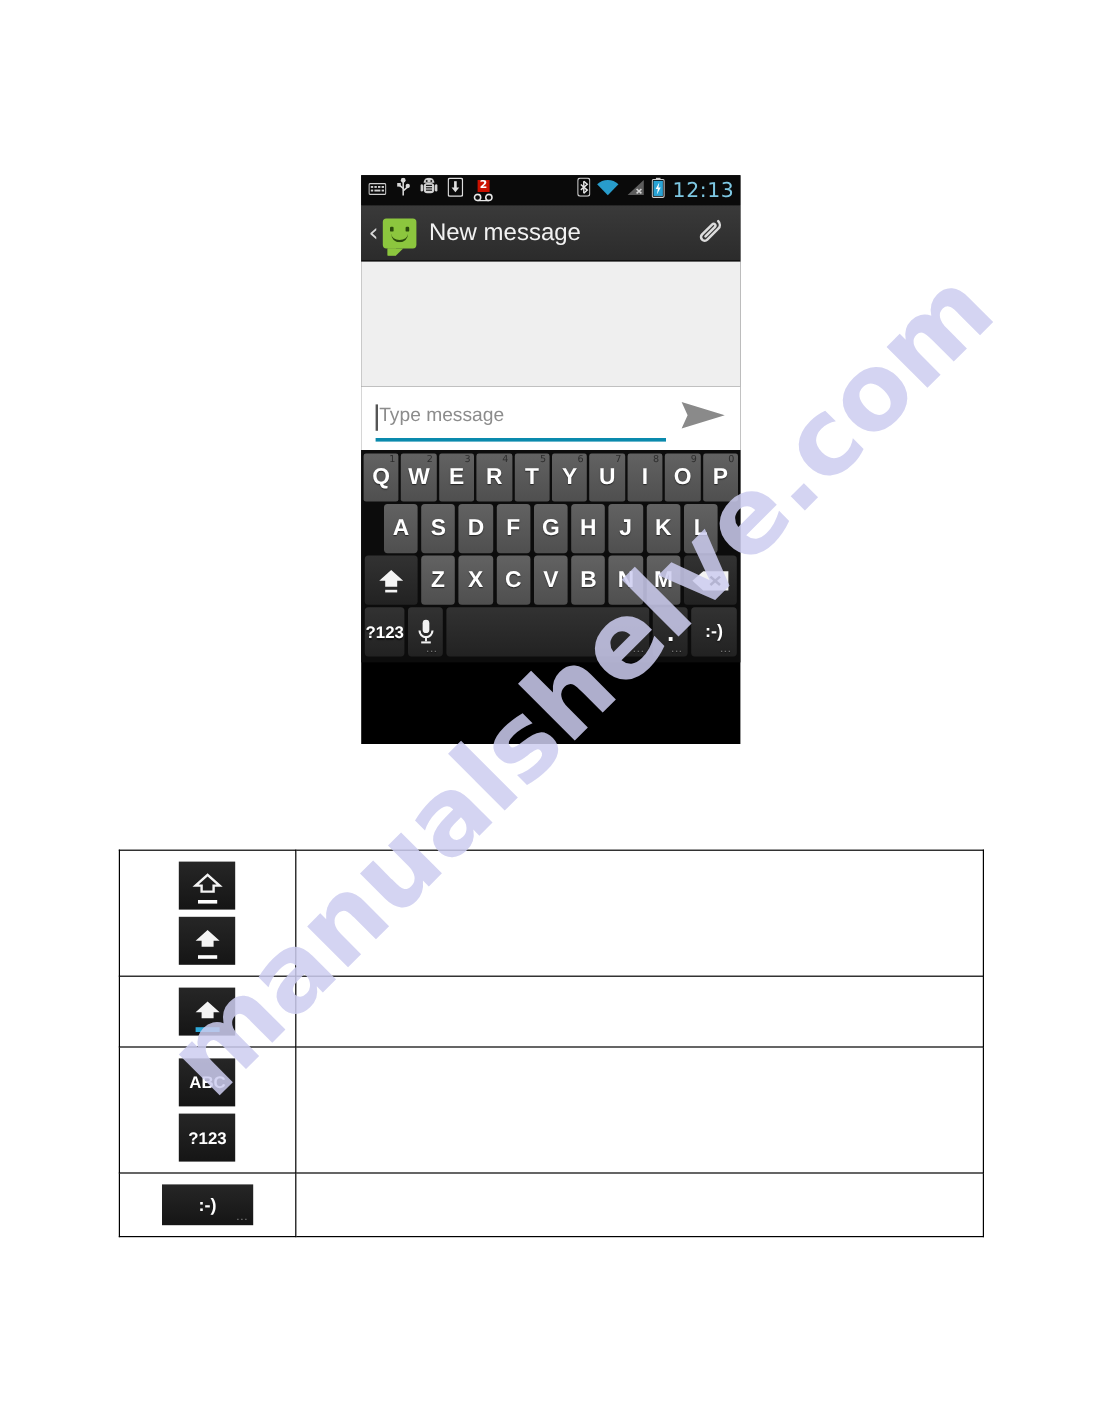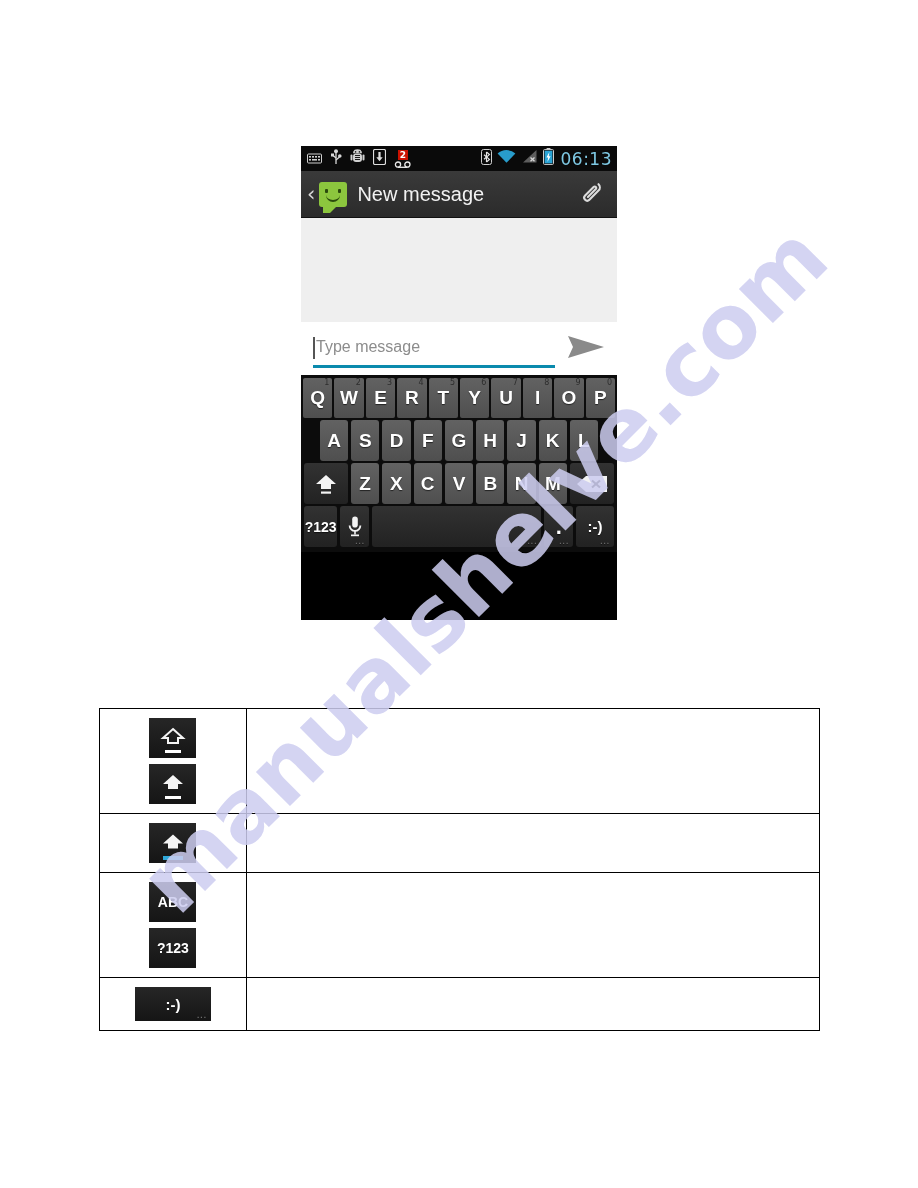--- a/index.html
+++ b/index.html
@@ -425,21 +425,21 @@
           </svg>
       </span>
       <span class="icn">
         <svg width="11" height="17" viewBox="0 0 11 17">
             <rect x="3.6" y="0" width="3.8" height="1.6" fill="#cfcfcf"></rect>
             <rect x="0.5" y="1.6" width="10" height="14.8" rx="1" fill="none" stroke="#cfcfcf" stroke-width="1"></rect>
             <rect x="1.6" y="2.7" width="7.8" height="12.6" fill="#2aa4d6"></rect>
             <path d="M6.4 4 L3.4 9.4 L5.2 9.4 L4.4 14 L7.6 8.2 L5.7 8.2 Z" fill="#ffffff"></path>
           </svg>
       </span>
-      <span class="sb-time">06:13</span>
+      <span class="sb-time">12:13</span>
     </div>
   </div>
 
   <div class="actionbar">
     <span class="back-chevron">‹</span>
     <span class="app-icon">
       <span class="eye l"></span>
         <span class="eye r"></span>
         <span class="mouth"></span>
     </span>

